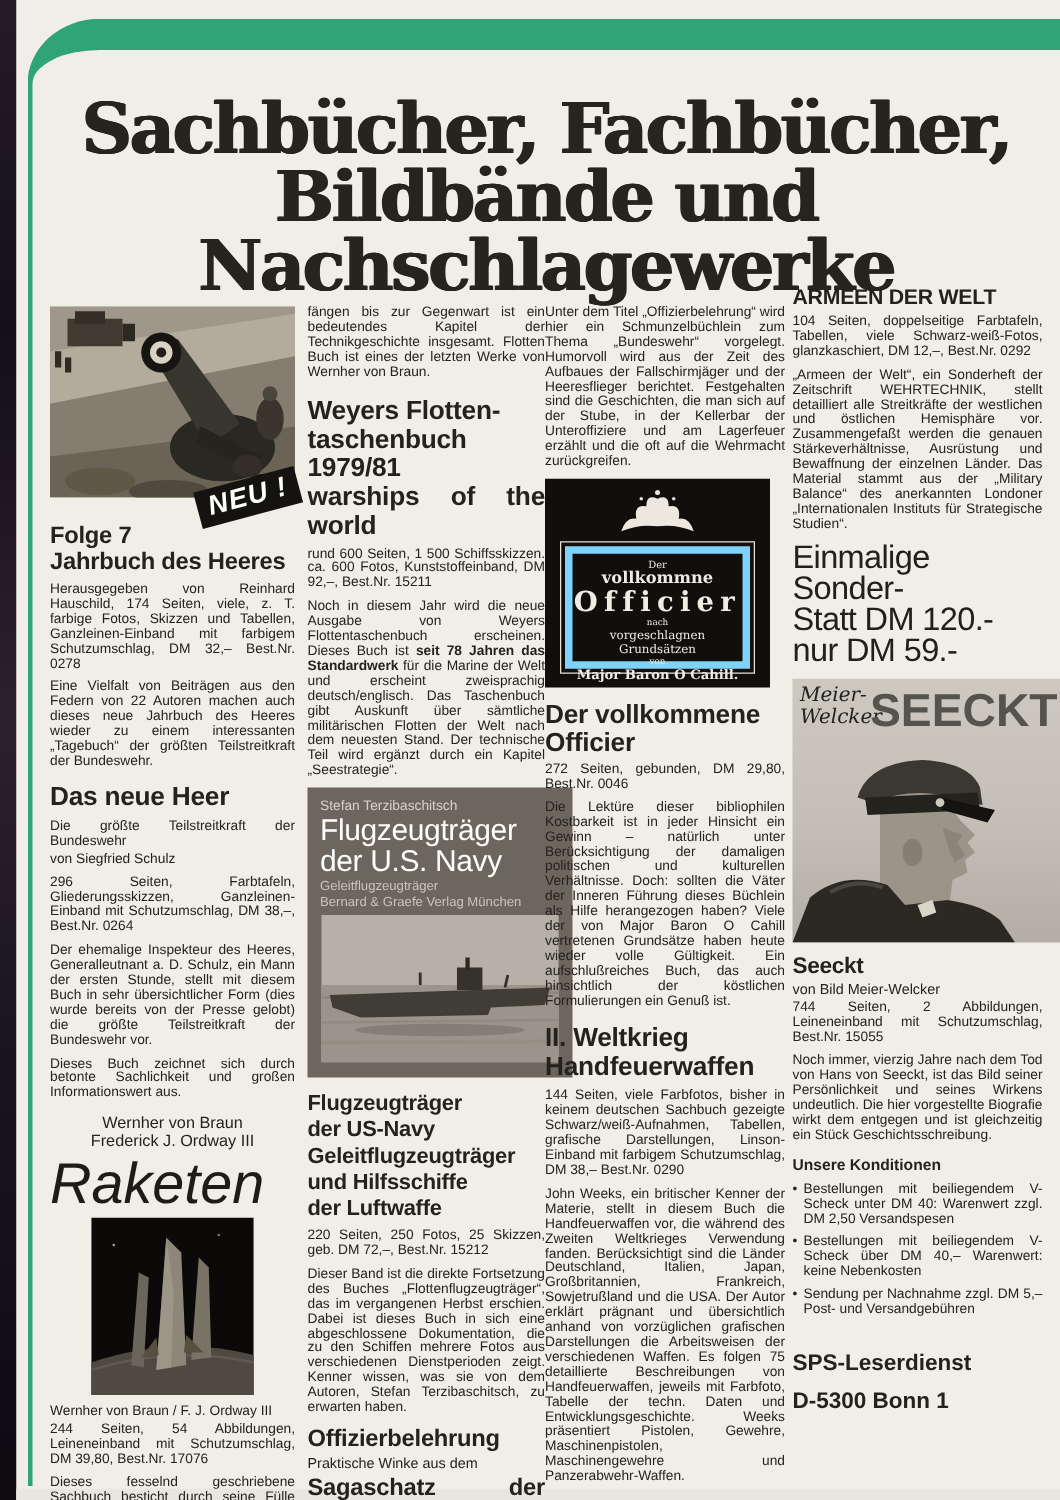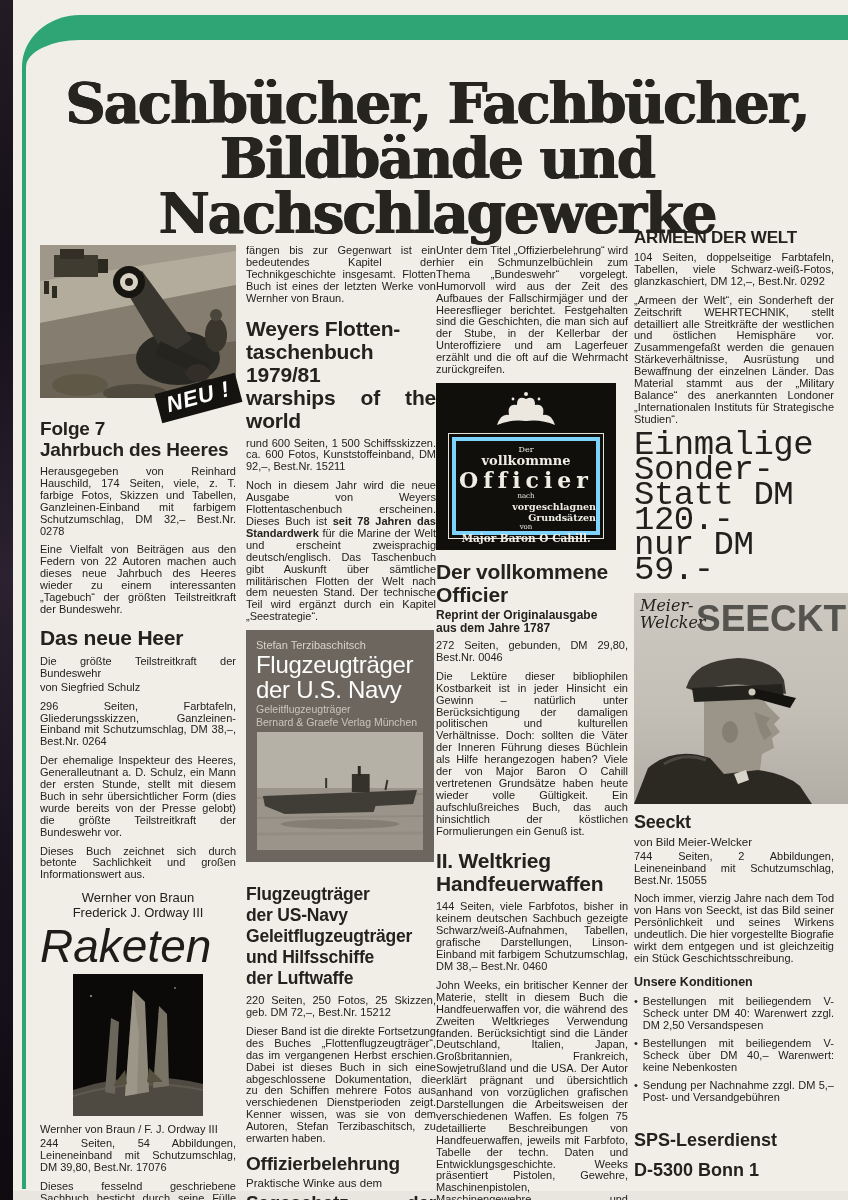--- a/index.html
+++ b/index.html
@@ -23,39 +23,39 @@
   .mt6{margin-top:6px}.mt10{margin-top:10px}.mb6{margin-bottom:6px}
   .photo{position:relative;width:196px;height:153px;margin:0 0 20px;}
   .photo svg{display:block;width:100%;height:100%;}
   .neu{position:absolute;right:-4px;bottom:-15px;background:#14130f;color:#fff;font-style:italic;
         font-weight:bold;font-size:22px;line-height:26px;padding:1px 9px 3px;transform:rotate(-15deg);letter-spacing:1px;}
   .authors-c{text-align:center;font-size:13px;line-height:14.5px;margin:10px 0 2px;}
   .rak{font-style:italic;font-size:46px;line-height:48px;margin:0 0 4px;font-weight:normal;color:#1d1c18;}
   .rak-img{width:130px;height:142px;margin:0 auto 8px;}
   .rak-img svg{display:block;width:100%;height:100%;}
   .spread{text-align:justify;text-align-last:justify;}
-  .cover2{position:relative;width:188px;height:232px;background:#6c665e;box-sizing:border-box;
-        padding:9px 10px;margin:2px 0 22px;}
+  .cover2{position:relative;width:212px;height:232px;background:#6c665e;box-sizing:border-box;
+        padding:9px 10px;margin:2px 0 10px;}
   .cv-author{font-size:11px;color:#d8d3c9;margin:0 0 1px;}
   .cv-title{font-size:24px;line-height:25px;color:#fdfdfb;margin:0;font-weight:normal;letter-spacing:-.3px;}
   .cv-sub{font-size:10.5px;line-height:12px;color:#cac4ba;margin:1px 0 0;}
   .cv-photo{position:absolute;left:11px;right:11px;bottom:12px;height:118px;}
   .cv-photo svg{display:block;width:100%;height:100%;}
   .off-cover{position:relative;width:180px;height:167px;background:#100f0c;margin:4px 0 10px;}
   .off-crest{position:absolute;left:55px;top:6px;width:70px;height:40px;}
   .off-frame{position:absolute;left:12px;right:12px;top:50px;bottom:11px;border:1px solid #e6e2d8;}
-  .off-frame-in{position:absolute;inset:3px;border:4px solid #7dd3fc;color:#efece3;
+  .off-frame-in{position:absolute;inset:3px;border:6px solid #7dd3fc;color:#efece3;
         font-family:"DejaVu Serif",serif;text-align:center;padding-top:4px;box-sizing:border-box;}
   .ol1{font-size:8px;line-height:9px;}
   .ol2{font-size:13px;line-height:14px;font-weight:bold;}
   .ol3{font-size:22px;line-height:24px;font-weight:bold;letter-spacing:5px;}
   .ol4{font-size:7px;line-height:9px;}
-  .ol5{font-size:9.5px;line-height:11px;font-weight:bold;text-align:right;}
+  .ol5{font-size:9.5px;line-height:11px;font-weight:normal;}
   .ol7{font-size:10.5px;line-height:13px;font-weight:bold;}
-  .offer{font-family:Liberation Mono, monospace;font-size:34px;line-height:25px;color:#21201c;margin:0 0 10px;letter-spacing:-.5px;}
+  .offer{font-family:Liberation Sans, sans-serif;font-size:26px;line-height:25px;color:#21201c;margin:0 0 10px;letter-spacing:-.5px;}
   .seeckt-cover{position:relative;width:244px;height:211px;margin:2px 0 8px;
         background:linear-gradient(180deg,#cdc9c1 0%,#c3bfb7 55%,#b2aea6 100%);}
   .sc-author{position:absolute;left:6px;top:4px;font-family:"DejaVu Serif",serif;font-style:italic;
         font-size:16px;line-height:17px;color:#23221e;}
   .sc-title{position:absolute;left:62px;top:8px;font-size:37px;line-height:36px;font-weight:bold;
         color:#55534d;letter-spacing:0px;}
   .seeckt-cover svg{position:absolute;left:0;bottom:0;width:202px;height:152px;}
   .kli{display:flex;gap:5px;font-size:11px;line-height:12px;margin:0 0 6px;text-align:justify;}
   .kli .bu{flex:0 0 auto;font-size:11px;}
   .addr{font-size:18px;line-height:22px;font-weight:bold;margin:0;}
@@ -211,32 +211,28 @@
           <div class="ol4">von</div>
           <div class="ol7">Major Baron O Cahill.</div>
         </div>
       </div>
     </div>
 
     <h3 class="h-m" style="margin-bottom:2px">
         <span style="display:block">Der vollkommene</span>
       <span style="display:block">Officier</span>
       </h3>
-    <p class="b bold tight" style="font-size:12px;line-height:13.5px;margin-top:3px">
-        <span style="display:block">Reprint der Originalausgabe</span>
-        <span style="display:block">aus dem Jahre 1787</span>
-      </p>
     <p class="b" style="margin-top:4px">272 Seiten, gebunden, DM 29,80, Best.Nr. 0046</p>
     <p class="b">Die Lektüre dieser bibliophilen Kostbarkeit ist in jeder Hinsicht ein Gewinn – natürlich unter Berücksichtigung der damaligen politischen und kulturellen Verhältnisse. Doch: sollten die Väter der Inneren Führung dieses Büchlein als Hilfe herangezogen haben? Viele der von Major Baron O Cahill vertretenen Grundsätze haben heute wieder volle Gültigkeit. Ein aufschlußreiches Buch, das auch hinsichtlich der köstlichen Formulierungen ein Genuß ist.</p>
 
     <h3 class="h-m" style="margin:12px 0 6px">
         <span style="display:block">II. Weltkrieg</span>
       <span style="display:block">Handfeuerwaffen</span>
       </h3>
-    <p class="b">144 Seiten, viele Farbfotos, bisher in keinem deutschen Sachbuch gezeigte Schwarz/weiß-Aufnahmen, Tabellen, grafische Darstellungen, Linson-Einband mit farbigem Schutzumschlag, DM 38,– Best.Nr. 0460</p>
+    <p class="b">144 Seiten, viele Farbfotos, bisher in keinem deutschen Sachbuch gezeigte Schwarz/weiß-Aufnahmen, Tabellen, grafische Darstellungen, Linson-Einband mit farbigem Schutzumschlag, DM 38,– Best.Nr. 0290</p>
     <p class="b">John Weeks, ein britischer Kenner der Materie, stellt in diesem Buch die Handfeuerwaffen vor, die während des Zweiten Weltkrieges Verwendung fanden. Berücksichtigt sind die Länder Deutschland, Italien, Japan, Großbritannien, Frankreich, Sowjetrußland und die USA. Der Autor erklärt prägnant und übersichtlich anhand von vorzüglichen grafischen Darstellungen die Arbeitsweisen der verschiedenen Waffen. Es folgen 75 detaillierte Beschreibungen von Handfeuerwaffen, jeweils mit Farbfoto, Tabelle der techn. Daten und Entwicklungsgeschichte. Weeks präsentiert Pistolen, Gewehre, Maschinenpistolen, Maschinengewehre und Panzerabwehr-Waffen.</p>
   </div>
 
   <div class="col c4">
     <h3 class="h-s" style="font-size:17px;margin-bottom:4px">ARMEEN DER WELT</h3>
     <p class="b">104 Seiten, doppelseitige Farbtafeln, Tabellen, viele Schwarz-weiß-Fotos, glanzkaschiert, DM 12,–, Best.Nr. 0292</p>
     <p class="b">„Armeen der Welt“, ein Sonderheft der Zeitschrift WEHRTECHNIK, stellt detailliert alle Streitkräfte der westlichen und östlichen Hemisphäre vor. Zusammengefaßt werden die genauen Stärkeverhältnisse, Ausrüstung und Bewaffnung der einzelnen Länder. Das Material stammt aus der „Military Balance“ des anerkannten Londoner „Internationalen Instituts für Strategische Studien“.</p>
 
     <div class="offer">
       <span style="display:block">Einmalige</span>

